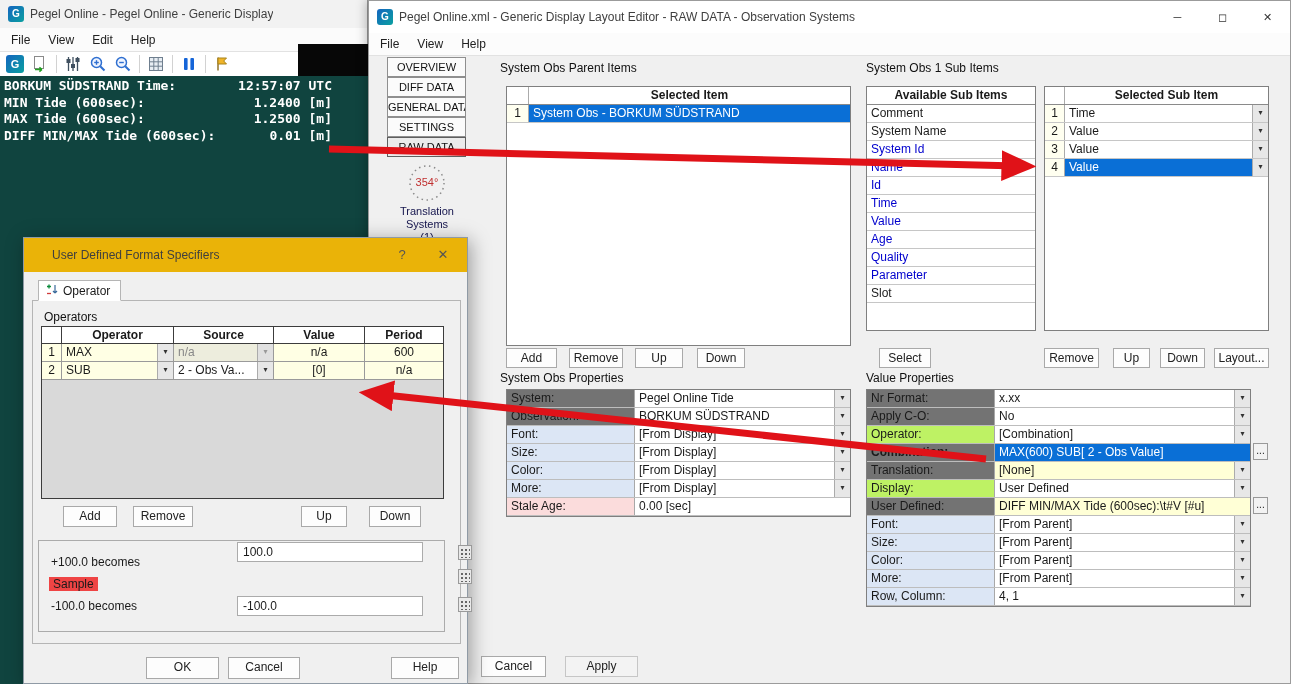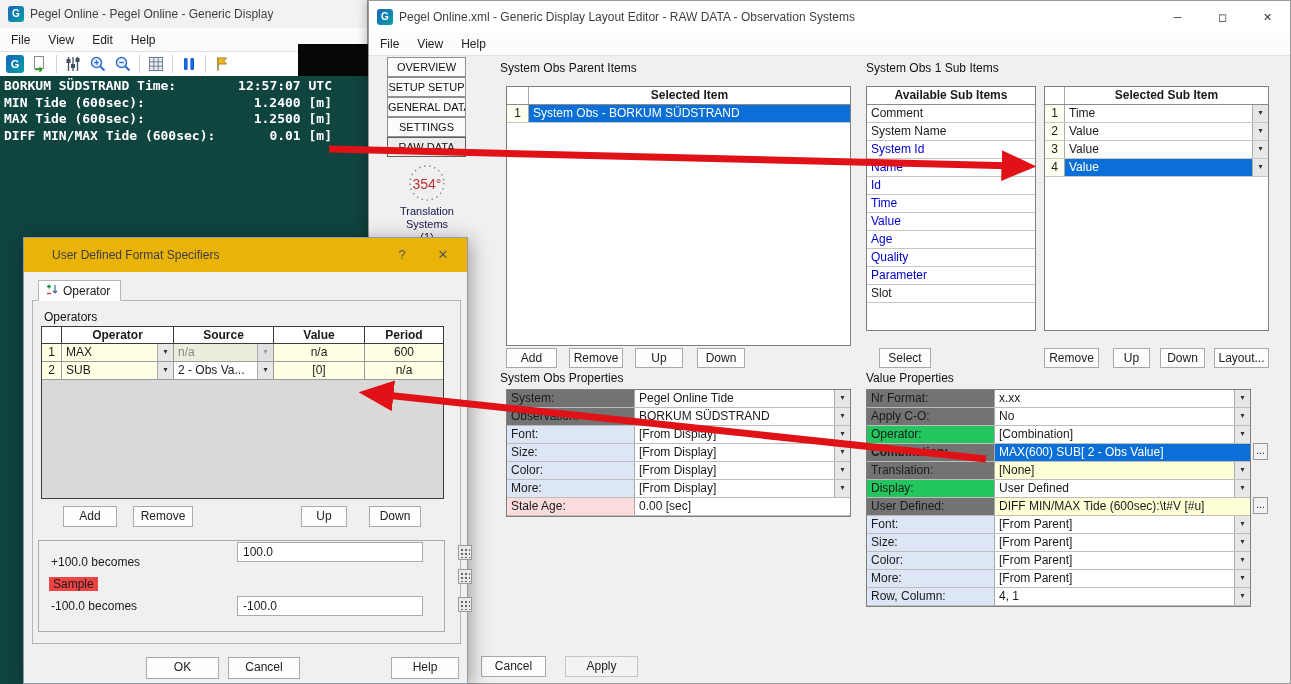--- a/index.html
+++ b/index.html
@@ -29,21 +29,21 @@
   .display-line { display:flex; justify-content:space-between; font-family:"DejaVu Sans Mono", monospace; font-size:13px; font-weight:bold; color:#ffffff; line-height:16.5px; white-space:nowrap; }
 
   
   .editor { left:368px; top:0; width:923px; height:684px; z-index:2; border:1px solid #9b9b9b; box-shadow:-2px 0 10px rgba(0,0,0,0.25); }
   .editor-titlebar { height:32px; background:#ffffff; }
   .editor-menubar { top:32px; left:0; right:0; height:23px; background:#fcfcfc; padding-left:2px; }
   .nav-btn { position:absolute; left:18px; width:79px; height:20px; background:#fbfbfb; border:1px solid #8f8f8f; font-size:11px; text-align:center; line-height:18px; color:#111; overflow:hidden; white-space:nowrap; }
   .nav-btn.active { background:#ebebeb; border:1px solid #5f5f5f; }
   .compass-wrap { position:absolute; left:10px; top:160px; width:96px; text-align:center; }
   .compass-dial { position:relative; width:48px; height:44px; margin:0 auto; }
-  .compass-value { position:absolute; left:0; right:0; top:15px; color:#c03030; font-size:14px; }
+  .compass-value { position:absolute; left:0; right:0; top:15px; color:#c03030; font-size:11px; }
   .compass-caption { font-size:11px; color:#15154d; line-height:13px; }
   .section-label { position:absolute; font-size:12px; color:#111; white-space:nowrap; }
 
   .databox { position:absolute; background:#fff; border:1px solid #7f7f7f; overflow:hidden; }
   .db-header { display:flex; height:18px; border-bottom:1px solid #8a8a8a; font-weight:bold; background:#fff; }
   .db-num { flex:0 0 22px; border-right:1px solid #ababab; background:#fffff0; text-align:center; line-height:17px; font-size:12px; }
   .db-num.n20 { flex:0 0 20px; }
   .db-header .db-num { background:#fff; }
   .db-title { flex:1; text-align:center; line-height:17px; font-size:12px; overflow:hidden; white-space:nowrap; }
   .db-row { display:flex; height:18px; border-bottom:1px solid #c6c6c6; }
@@ -56,21 +56,21 @@
   .dd { flex:0 0 16px; background:#e7e7e7; border-left:1px solid #ababab; text-align:center; font-size:8px; line-height:16px; color:#333; }
   .dd-dis { background:#e0e0e0; color:#999; }
 
   .prop-grid { position:absolute; background:#fff; border:1px solid #7f7f7f; overflow:hidden; }
   .pr { display:flex; height:18px; border-bottom:1px solid #bdbdbd; }
   .pl { flex:0 0 128px; border-right:1px solid #a8a8a8; padding-left:4px; line-height:17px; font-size:12px; white-space:nowrap; overflow:hidden; }
   .pl.bold { font-weight:bold; }
   .bg-y { background:#737373; }
   .bg-b { background:#dce6f5; }
   .bg-p { background:#fbdcdc; }
-  .bg-w { background:#22c55e; }
+  .bg-w { background:#bef264; }
   .val-y { background:#ffffd6; }
   .ellipsis-btn { position:absolute; width:15px; height:17px; background:#f2f2f2; border:1px solid #999; font-size:10px; line-height:13px; text-align:center; color:#222; }
   .grip { position:absolute; width:14px; height:15px; background:#e9e9e9; border:1px solid #9a9a9a; z-index:5; }
   .grip-dots { width:10px; height:10px; margin:1.5px auto; background-image:radial-gradient(#666 1px, transparent 1.3px); background-size:4px 4px; }
 
   
   .format-dialog { left:23px; top:237px; width:445px; height:447px; background:#f0f0f0; border:1px solid #8f9aa5; box-shadow:3px 3px 18px rgba(0,0,0,0.35); z-index:4; }
   .dialog-titlebar { height:34px; background:#eab308; padding-left:28px; }
   .dlg-btn { position:absolute; top:0; height:34px; width:32px; text-align:center; line-height:34px; color:#555; font-size:13px; }
   .tab { position:absolute; left:14px; top:42px; height:21px; padding:0 10px 0 6px; background:#fff; border:1px solid #b5b5b5; border-bottom:1px solid #fff; display:flex; align-items:center; gap:5px; font-size:12px; z-index:2; }
@@ -207,21 +207,21 @@
         <span class="win-btn">✕</span>
       </span>
     </div>
     <div class="menubar editor-menubar">
       <span class="menu-item">File</span>
       <span class="menu-item">View</span>
       <span class="menu-item">Help</span>
     </div>
 
     <div class="nav-btn" style="top:56px">OVERVIEW</div>
-    <div class="nav-btn" style="top:76px">SETUP SETUP</div>
+    <div class="nav-btn" style="top:76px">DIFF DATA</div>
     <div class="nav-btn" style="top:96px">GENERAL DATA</div>
     <div class="nav-btn" style="top:116px">SETTINGS</div>
     <div class="nav-btn active" style="top:136px">RAW DATA</div>
 
     <div class="compass-wrap">
       <div class="compass-dial">
         <svg width="48" height="44" viewBox="0 0 48 44">
           <circle cx="24" cy="22" r="17" fill="none" stroke="#8a8a8a" stroke-width="1.5" stroke-dasharray="1.5 3.6"></circle>
         </svg>
         <div class="compass-value">354°</div>

